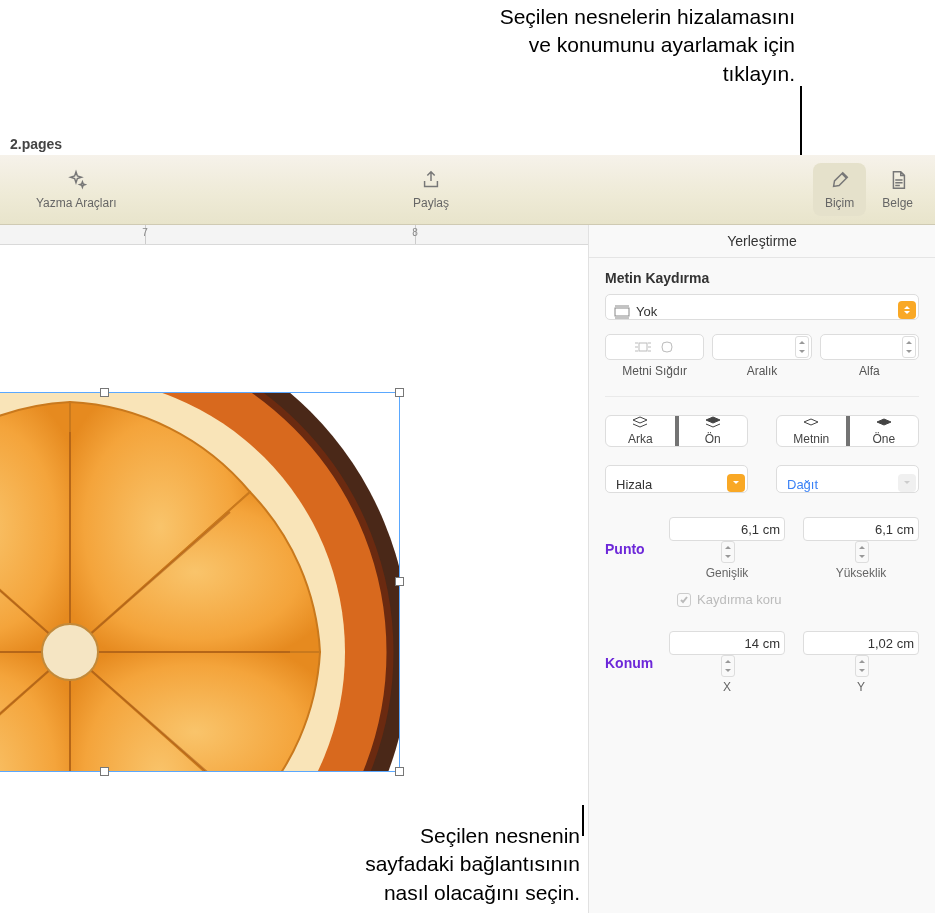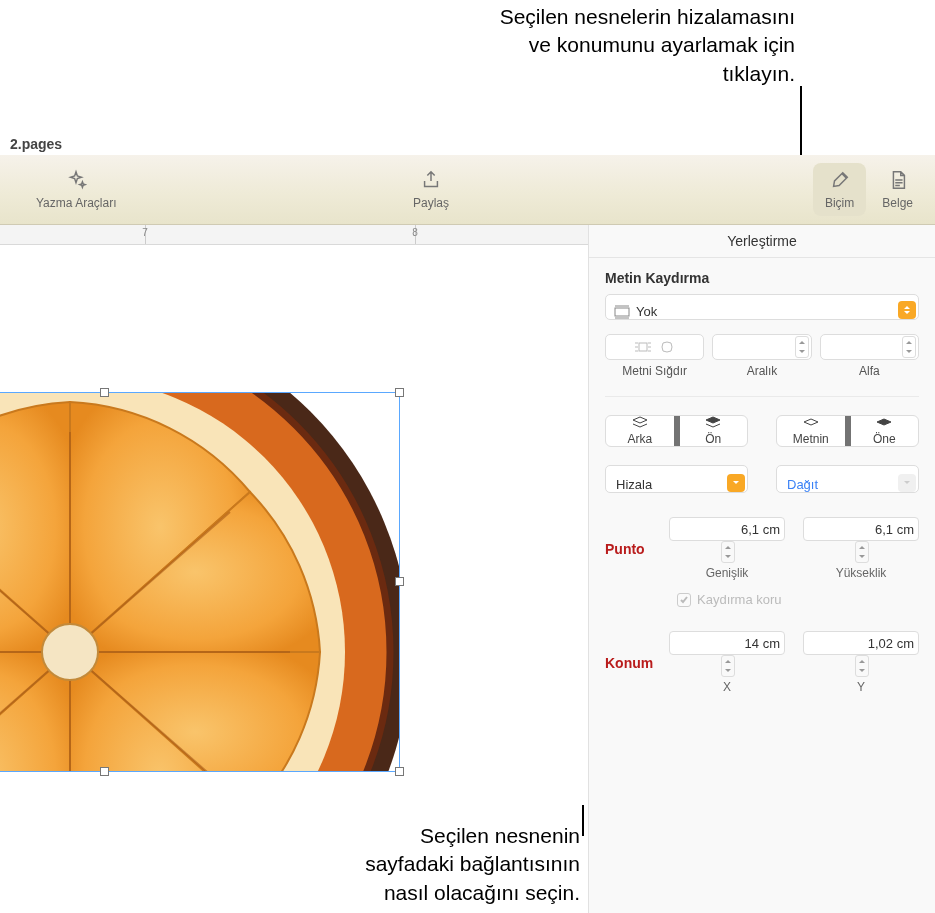--- a/index.html
+++ b/index.html
@@ -156,29 +156,29 @@
 .stepper svg{width:8px;height:6px;fill:#999;}
 
 .divider { height:1px; background:#eaeaea; margin: 18px 0;}
 
 .seg-row { display:flex; gap:28px; }
 .seg {
   flex:1; background:#fff; border:1px solid #ddd; border-radius:6px;
   display:flex; height:32px; overflow:hidden;
 }
 .seg-half { flex:1; display:flex; flex-direction:column; align-items:center; justify-content:center; gap:1px;}
-.seg-half + .seg-half { border-left:6px solid #737373;}
+.seg-half + .seg-half { border-left:4px solid #737373;}
 .seg-half svg { width:18px; height:12px; stroke:#444; fill:#444;}
 .seg-txt { font-size:12px; color:#444;}
 
 .popup-row { display:flex; gap:28px; margin-top:18px;}
 .popup-row .popup{flex:1;}
 
 .field-row { display:flex; align-items:center; gap:10px; margin-top:24px;}
-.field-label { width:54px; font-weight:600; color:#b91c1c; font-size:14px;}
+.field-label { width:54px; font-weight:600; color:#6d28d9; font-size:14px;}
 .field-pair { flex:1; display:flex; gap:18px;}
 .field-col { flex:1; display:flex; flex-direction:column; align-items:center; gap:3px;}
 .num-input {
   width:100%; height:24px; background:#fff; border:1px solid #ddd; border-radius:4px;
   display:flex; align-items:center; justify-content:flex-end; padding-right:4px;
   font-size:13px; color:#333;
 }
 .num-input-wrap{display:flex; align-items:center; width:100%;flex-direction:column;}
 .field-sub { font-size:12px; color:#666;}
 

